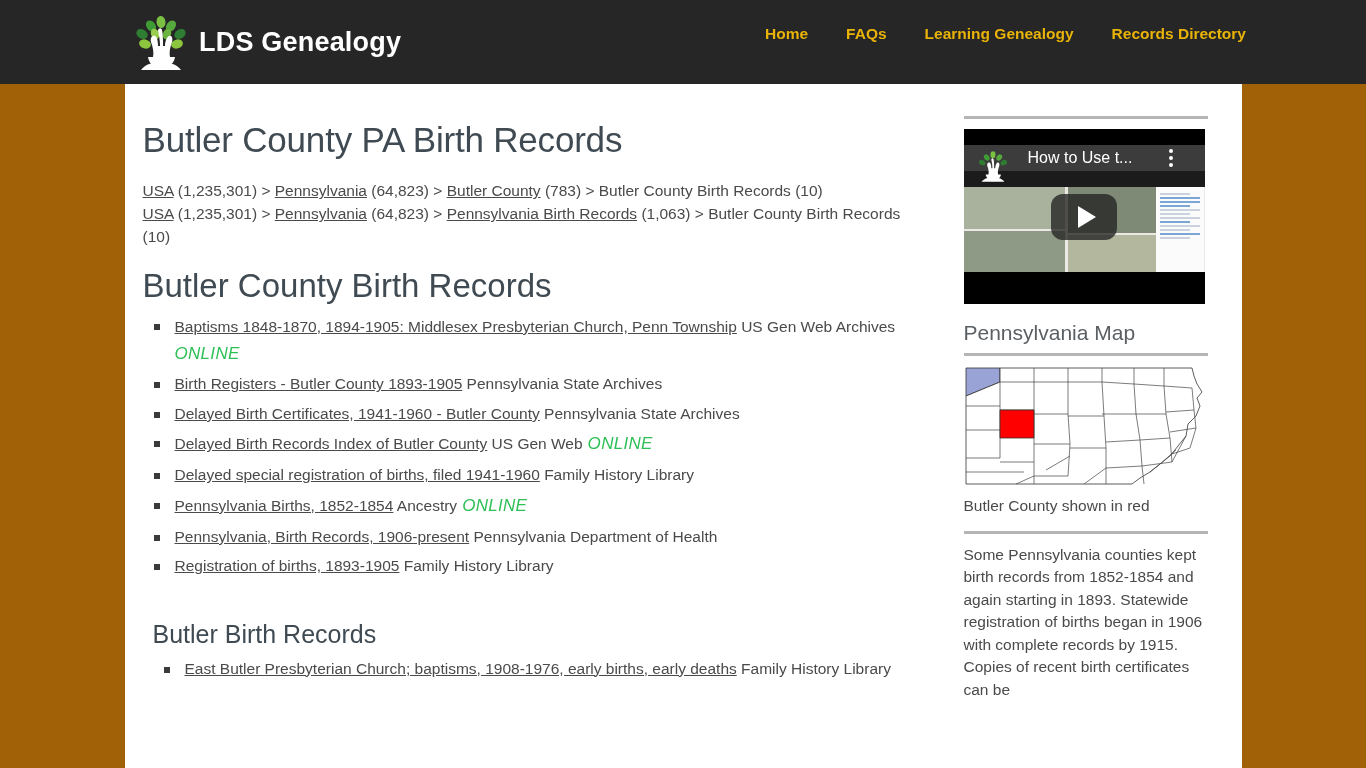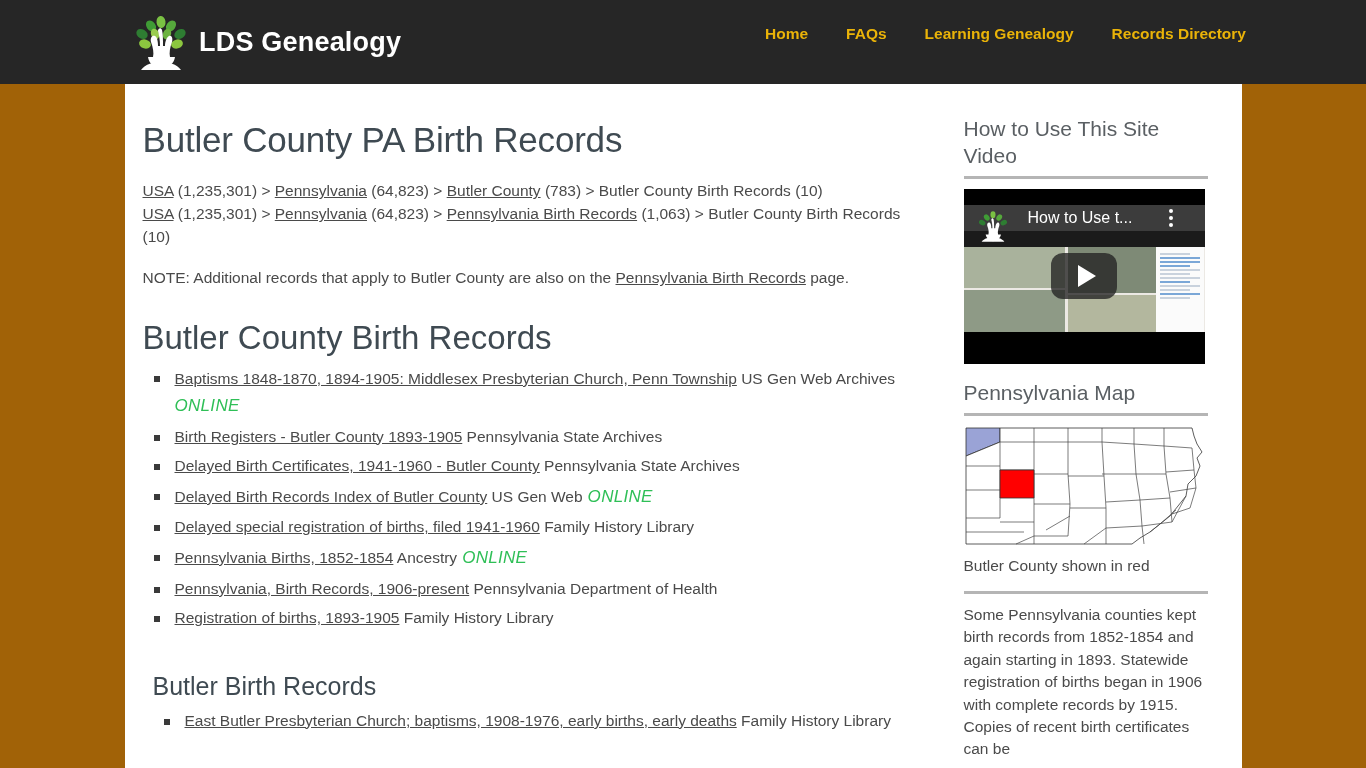--- a/index.html
+++ b/index.html
@@ -298,23 +298,20 @@
   <div class="container">
 
     <main class="content-col">
       <h1 class="page-title">Butler County PA Birth Records</h1>
 
       <div class="breadcrumb">
         <div id="bc0"><a href="#">USA</a><span> (1,235,301) &gt; </span><a href="#">Pennsylvania</a><span> (64,823) &gt; </span><a href="#">Butler County</a><span> (783) &gt; Butler County Birth Records (10)</span></div>
         <div id="bc1"><a href="#">USA</a><span> (1,235,301) &gt; </span><a href="#">Pennsylvania</a><span> (64,823) &gt; </span><a href="#">Pennsylvania Birth Records</a><span> (1,063) &gt; Butler County Birth Records (10)</span></div>
       </div>
 
-      <p class="note-line">
-        <span>NOTE: Additional records that apply to Butler County are also on the </span><a href="#">Pennsylvania Birth Records</a><span> page.</span>
-      </p>
 
       <h2 class="section-title">Butler County Birth Records</h2>
       <ul class="record-list" id="record-list">
           <li><a href="#">Baptisms 1848-1870, 1894-1905: Middlesex Presbyterian Church, Penn Township</a><span class="src"> US Gen Web Archives</span><span class="online-tag"> ONLINE</span></li>
           <li><a href="#">Birth Registers - Butler County 1893-1905</a><span class="src"> Pennsylvania State Archives</span></li>
           <li><a href="#">Delayed Birth Certificates, 1941-1960 - Butler County</a><span class="src"> Pennsylvania State Archives</span></li>
           <li><a href="#">Delayed Birth Records Index of Butler County</a><span class="src"> US Gen Web</span><span class="online-tag"> ONLINE</span></li>
           <li><a href="#">Delayed special registration of births, filed 1941-1960</a><span class="src"> Family History Library</span></li>
           <li><a href="#">Pennsylvania Births, 1852-1854</a><span class="src"> Ancestry</span><span class="online-tag"> ONLINE</span></li>
           <li><a href="#">Pennsylvania, Birth Records, 1906-present</a><span class="src"> Pennsylvania Department of Health</span></li>
@@ -324,21 +321,20 @@
       <h3 class="subsection-title">Butler Birth Records</h3>
       <ul class="record-list indented" id="sub-record-list">
           <li><a href="#">East Butler Presbyterian Church; baptisms, 1908-1976, early births, early deaths</a><span class="src"> Family History Library</span></li>
         </ul>
 
     </main>
 
     <aside class="sidebar-col">
 
       <section class="widget">
-        <h2 class="widget-title">How to Use This Site Video</h2>
         <hr class="widget-rule">
         <div class="video-embed">
           <div class="vid-topbar"></div>
           <div class="vid-topbar2"></div>
           <span class="vid-logo">
             <svg viewBox="0 0 60 58" width="34" height="38" aria-hidden="true">
               <ellipse cx="30" cy="9" rx="4.5" ry="6" fill="#7ac143"></ellipse>
               <ellipse cx="19" cy="14" rx="4.5" ry="6" fill="#3f9c35" transform="rotate(-35 19 14)"></ellipse>
               <ellipse cx="41" cy="14" rx="4.5" ry="6" fill="#56a93c" transform="rotate(35 41 14)"></ellipse>
               <ellipse cx="11" cy="23" rx="4.5" ry="6" fill="#2e7d32" transform="rotate(-60 11 23)"></ellipse>

